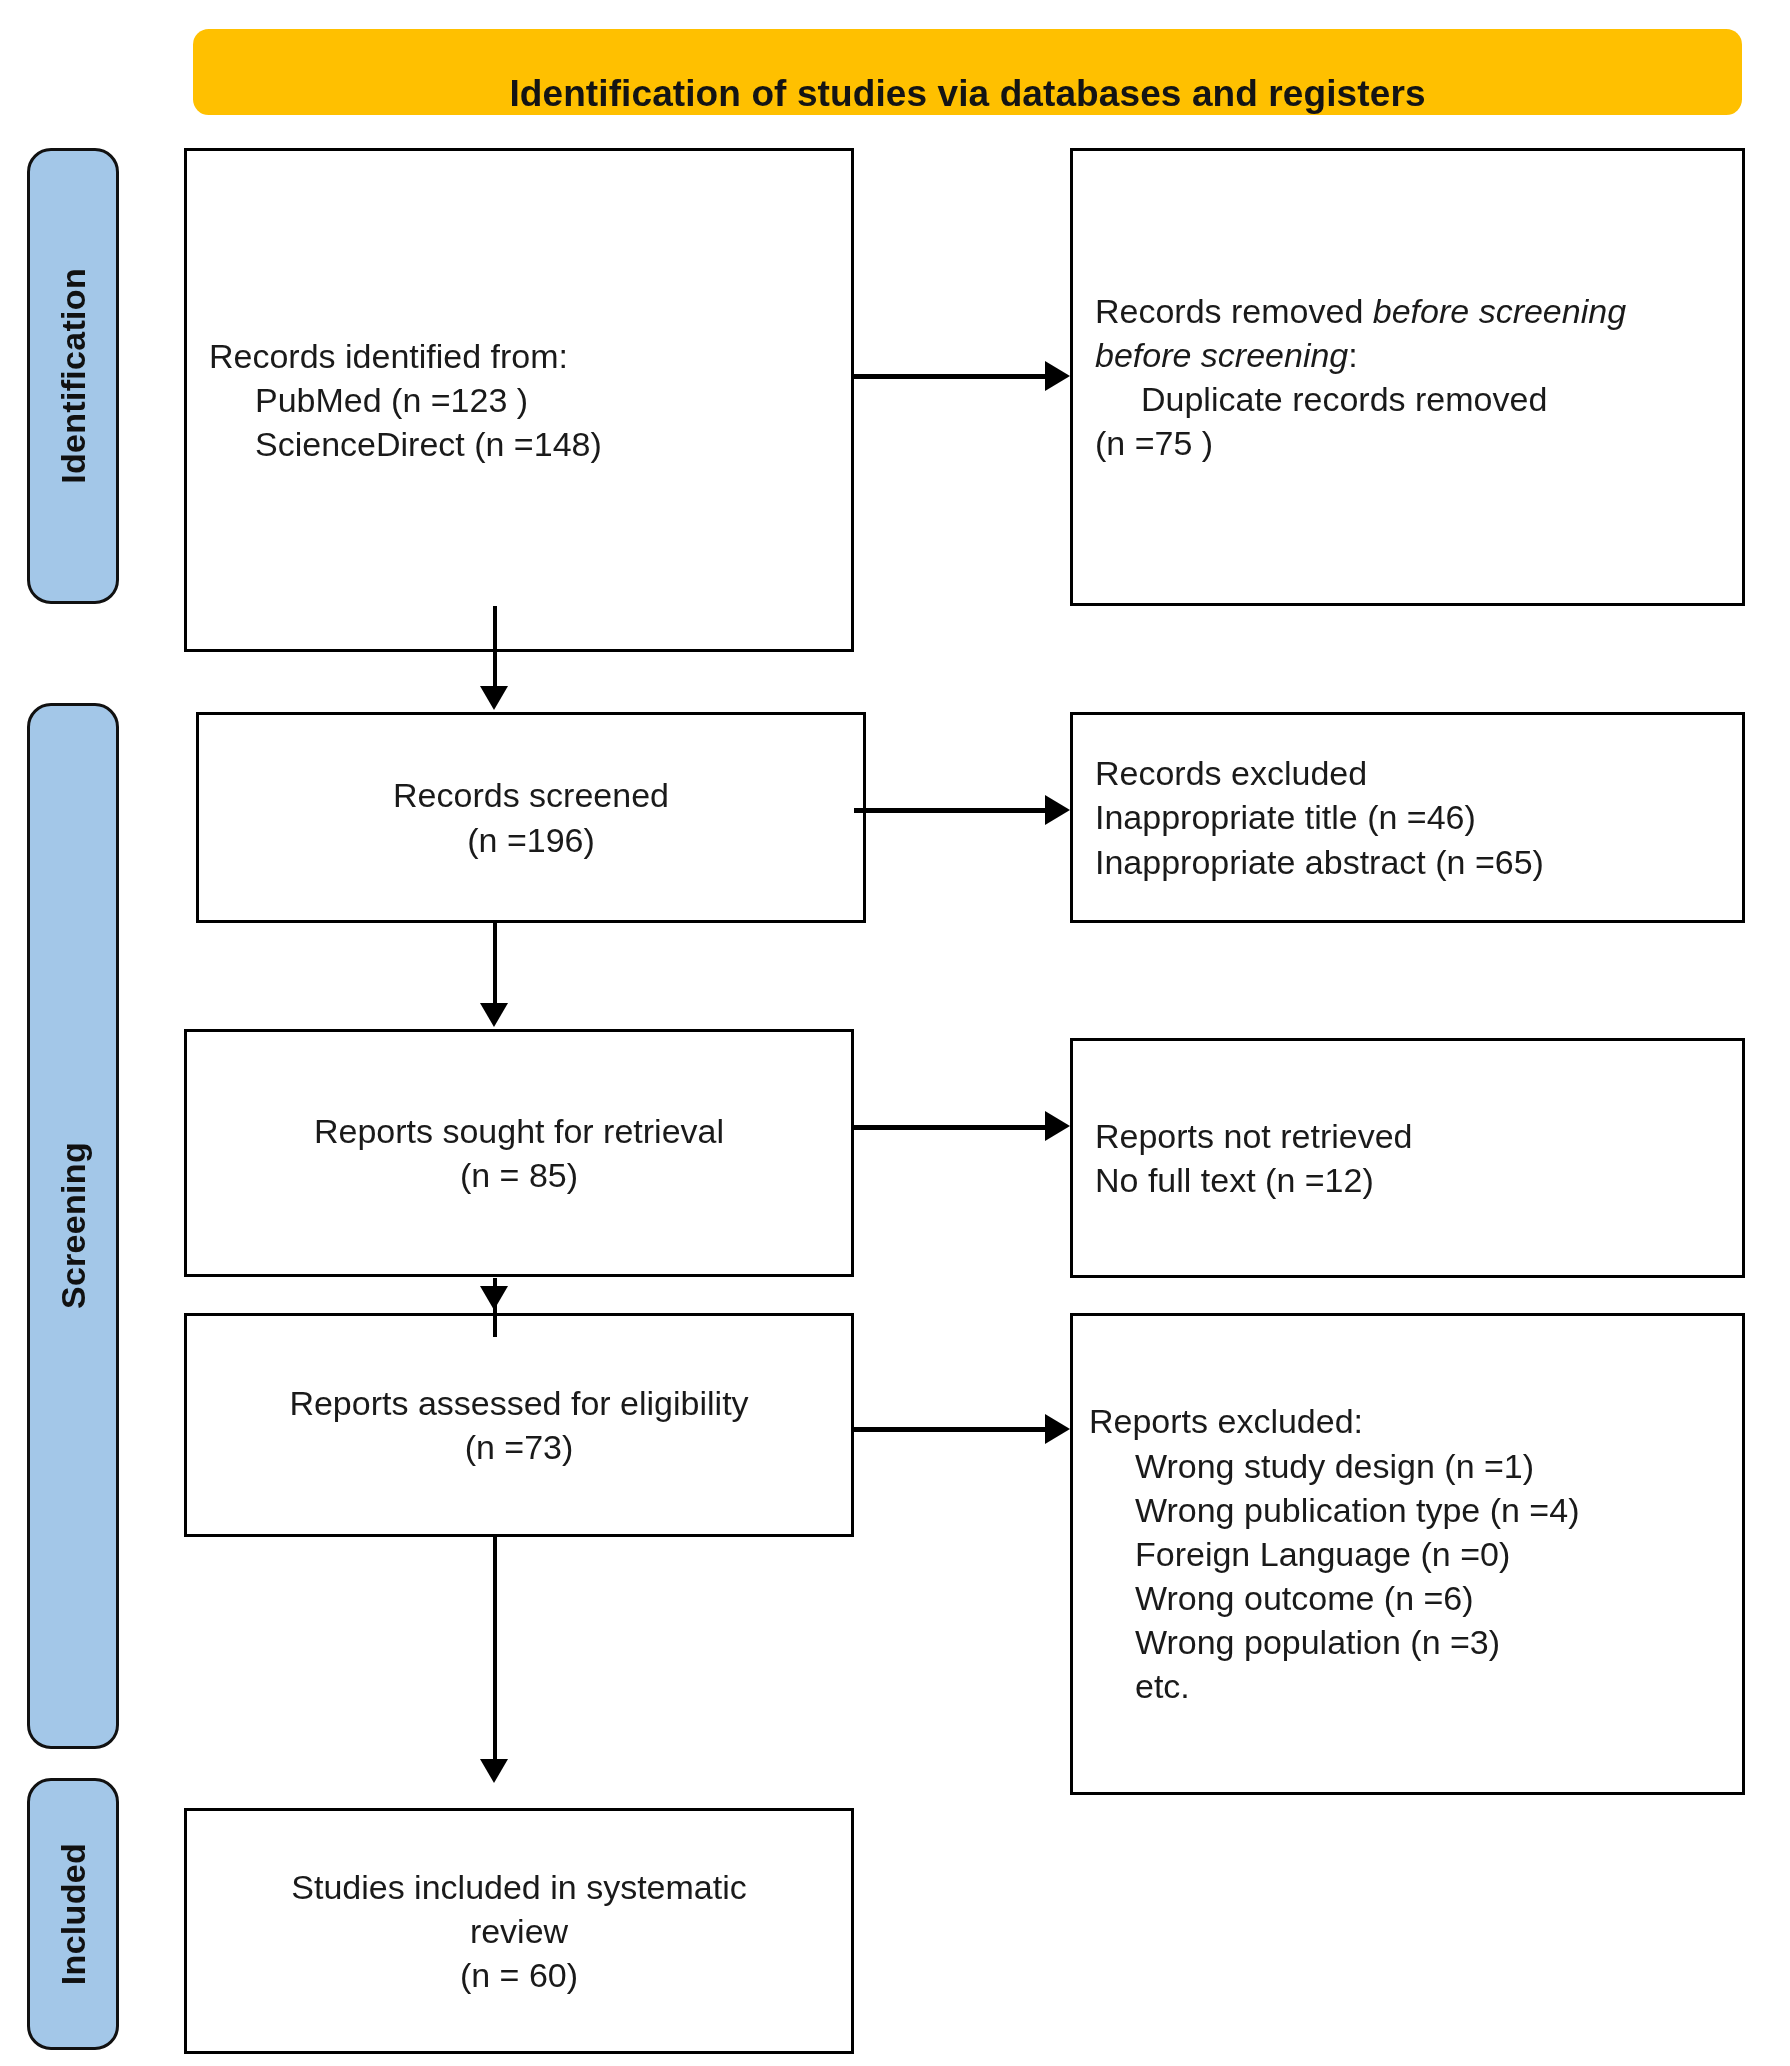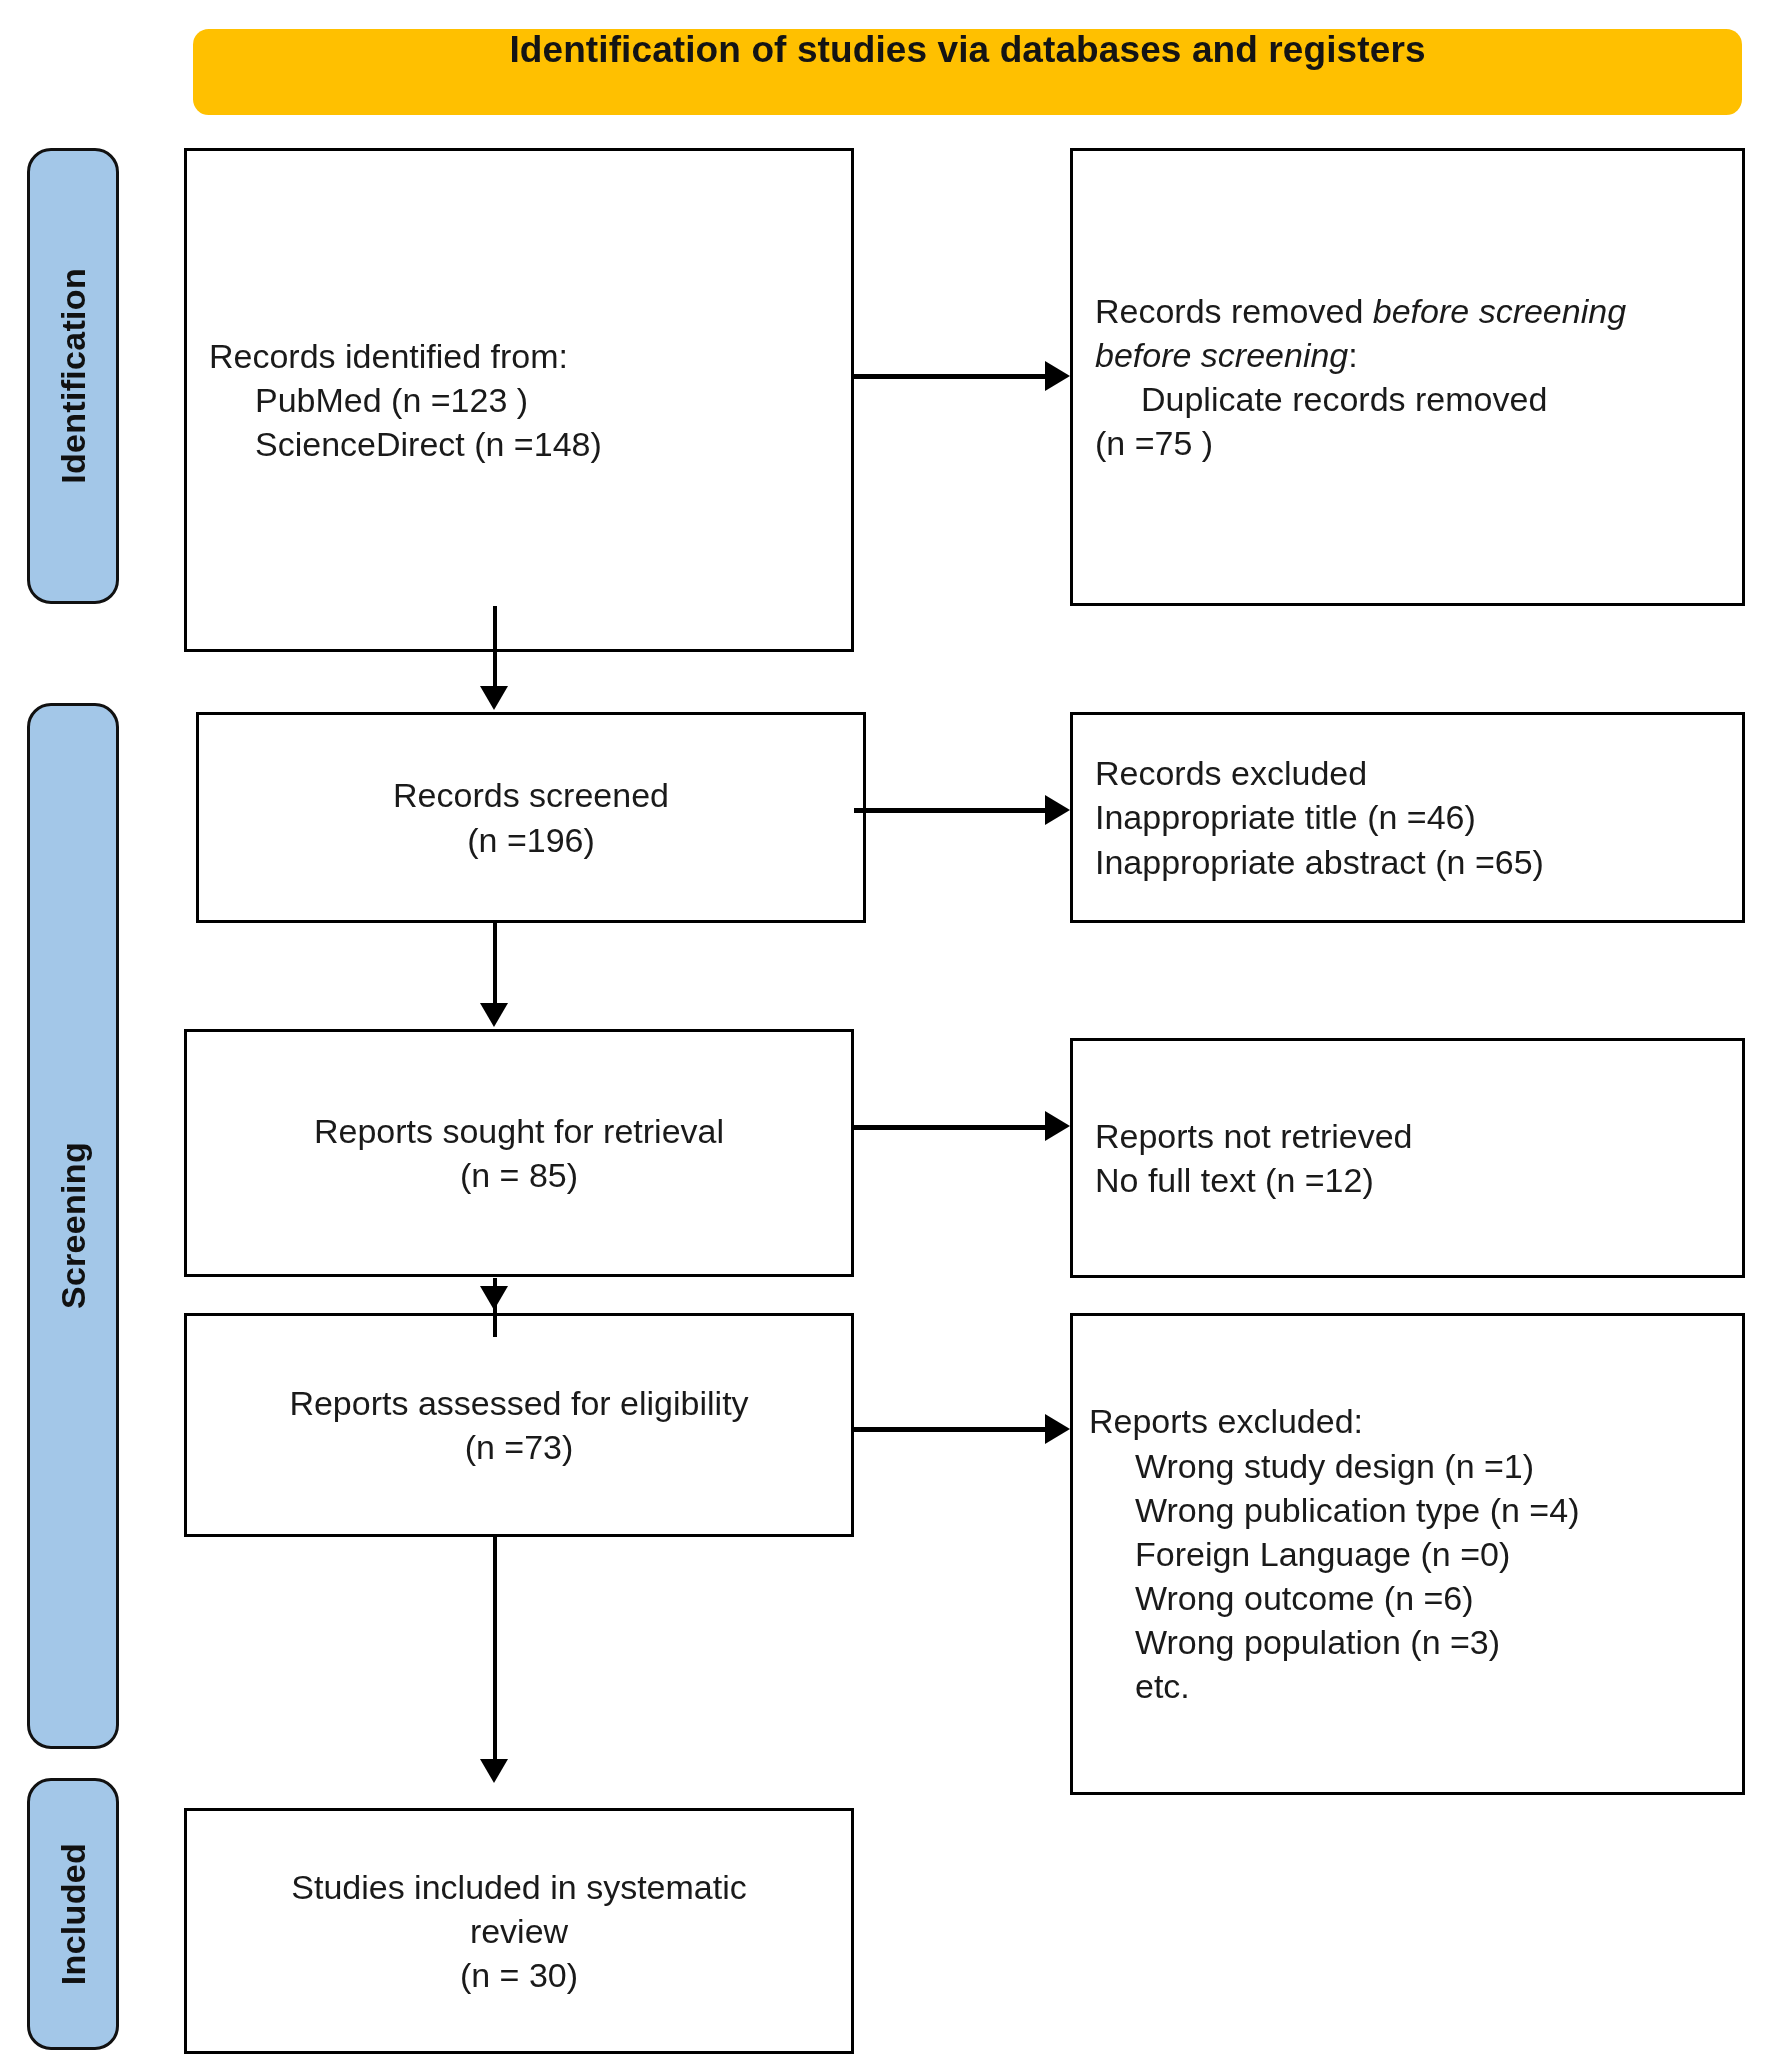--- a/index.html
+++ b/index.html
@@ -14,21 +14,21 @@
     overflow:hidden;
   }
 
   
   .banner{
     position:absolute;
     left:193px; top:29px;
     width:1549px; height:86px;
     background:#FFC000;
     border-radius:15.7px;
-    display:flex; align-items:flex-start; justify-content:center;
+    display:flex; align-items:flex-end; justify-content:center;
     box-sizing:border-box;
   }
   .banner-text{
     font-size:37px;
     font-weight:bold;
     color:#141414;
     letter-spacing:0.1px;
     white-space:nowrap;
   }
 
@@ -179,21 +179,21 @@
     <div class="box-line indent">Wrong publication type (n =4)</div>
     <div class="box-line indent">Foreign Language (n =0)</div>
     <div class="box-line indent">Wrong outcome (n =6)</div>
     <div class="box-line indent">Wrong population (n =3)</div>
     <div class="box-line indent">etc.</div>
   </div>
 
   <div class="box left center" id="box-included">
     <div class="box-line">Studies included in systematic</div>
     <div class="box-line">review</div>
-    <div class="box-line">(n = 30)</div>
+    <div class="box-line">(n = 60)</div>
   </div>
 
   <div class="hline" style="left:854px; top:374px; width:192px;"></div>
   <div class="arrow-right" style="left:1045px; top:361px;"></div>
 
   <div class="vline" style="left:493px; top:606px; height:81px;"></div>
   <div class="arrow-down" style="left:480px; top:686px;"></div>
 
   <div class="hline" style="left:854px; top:808px; width:192px;"></div>
   <div class="arrow-right" style="left:1045px; top:795px;"></div>

